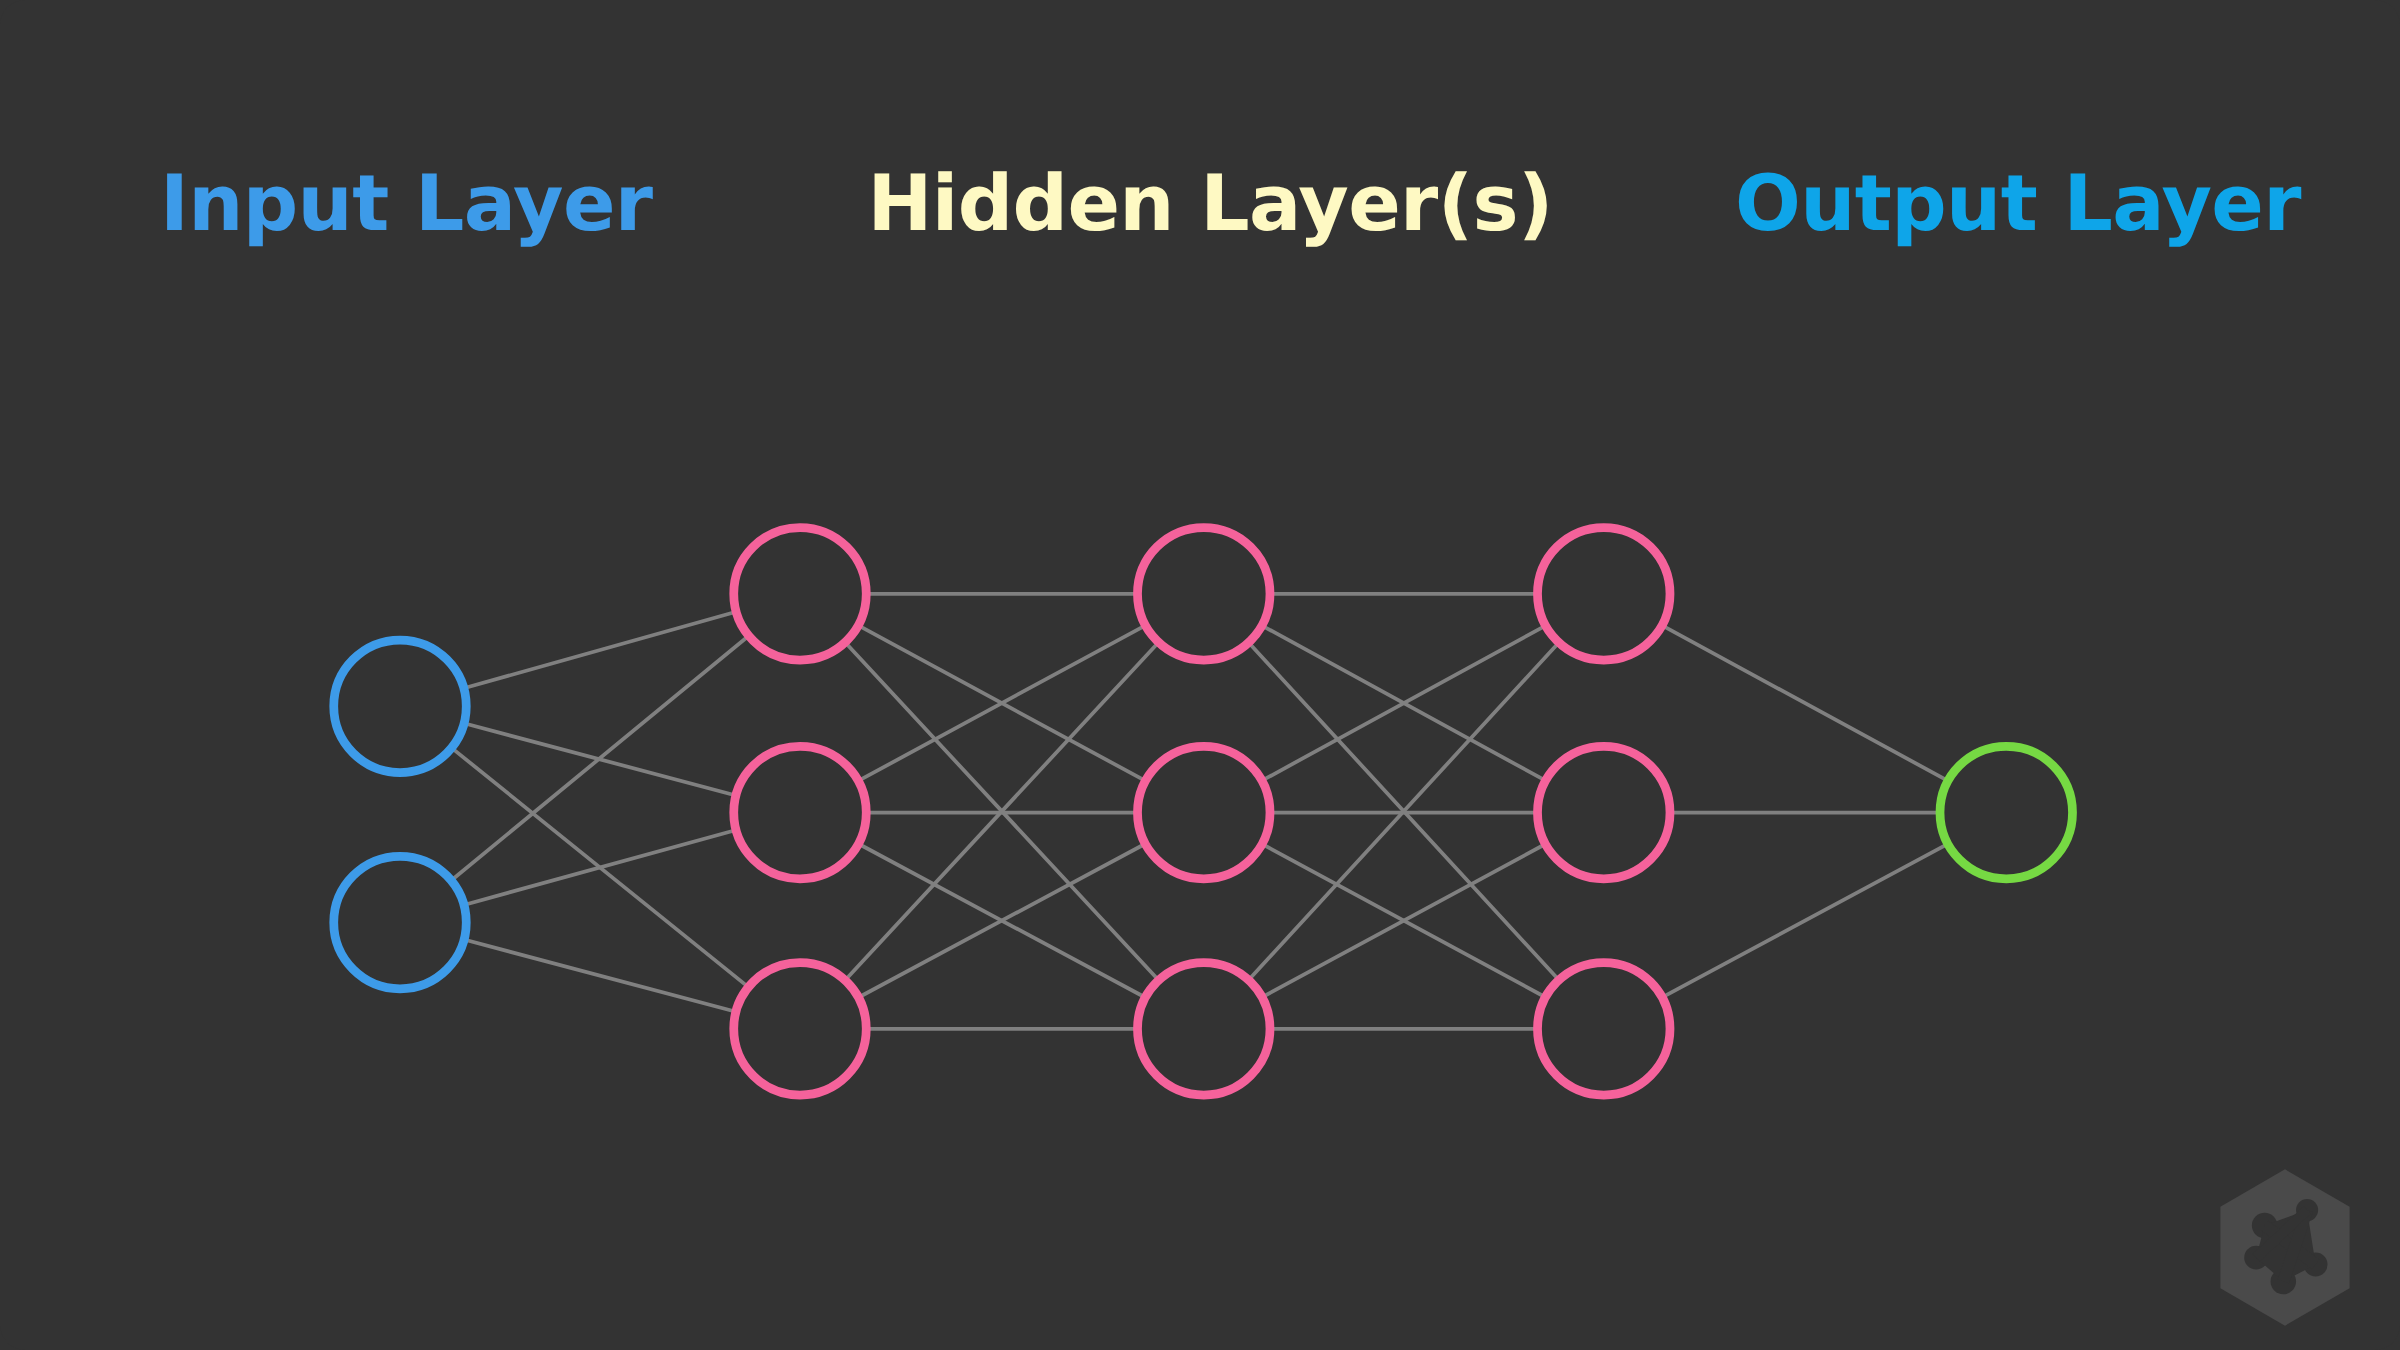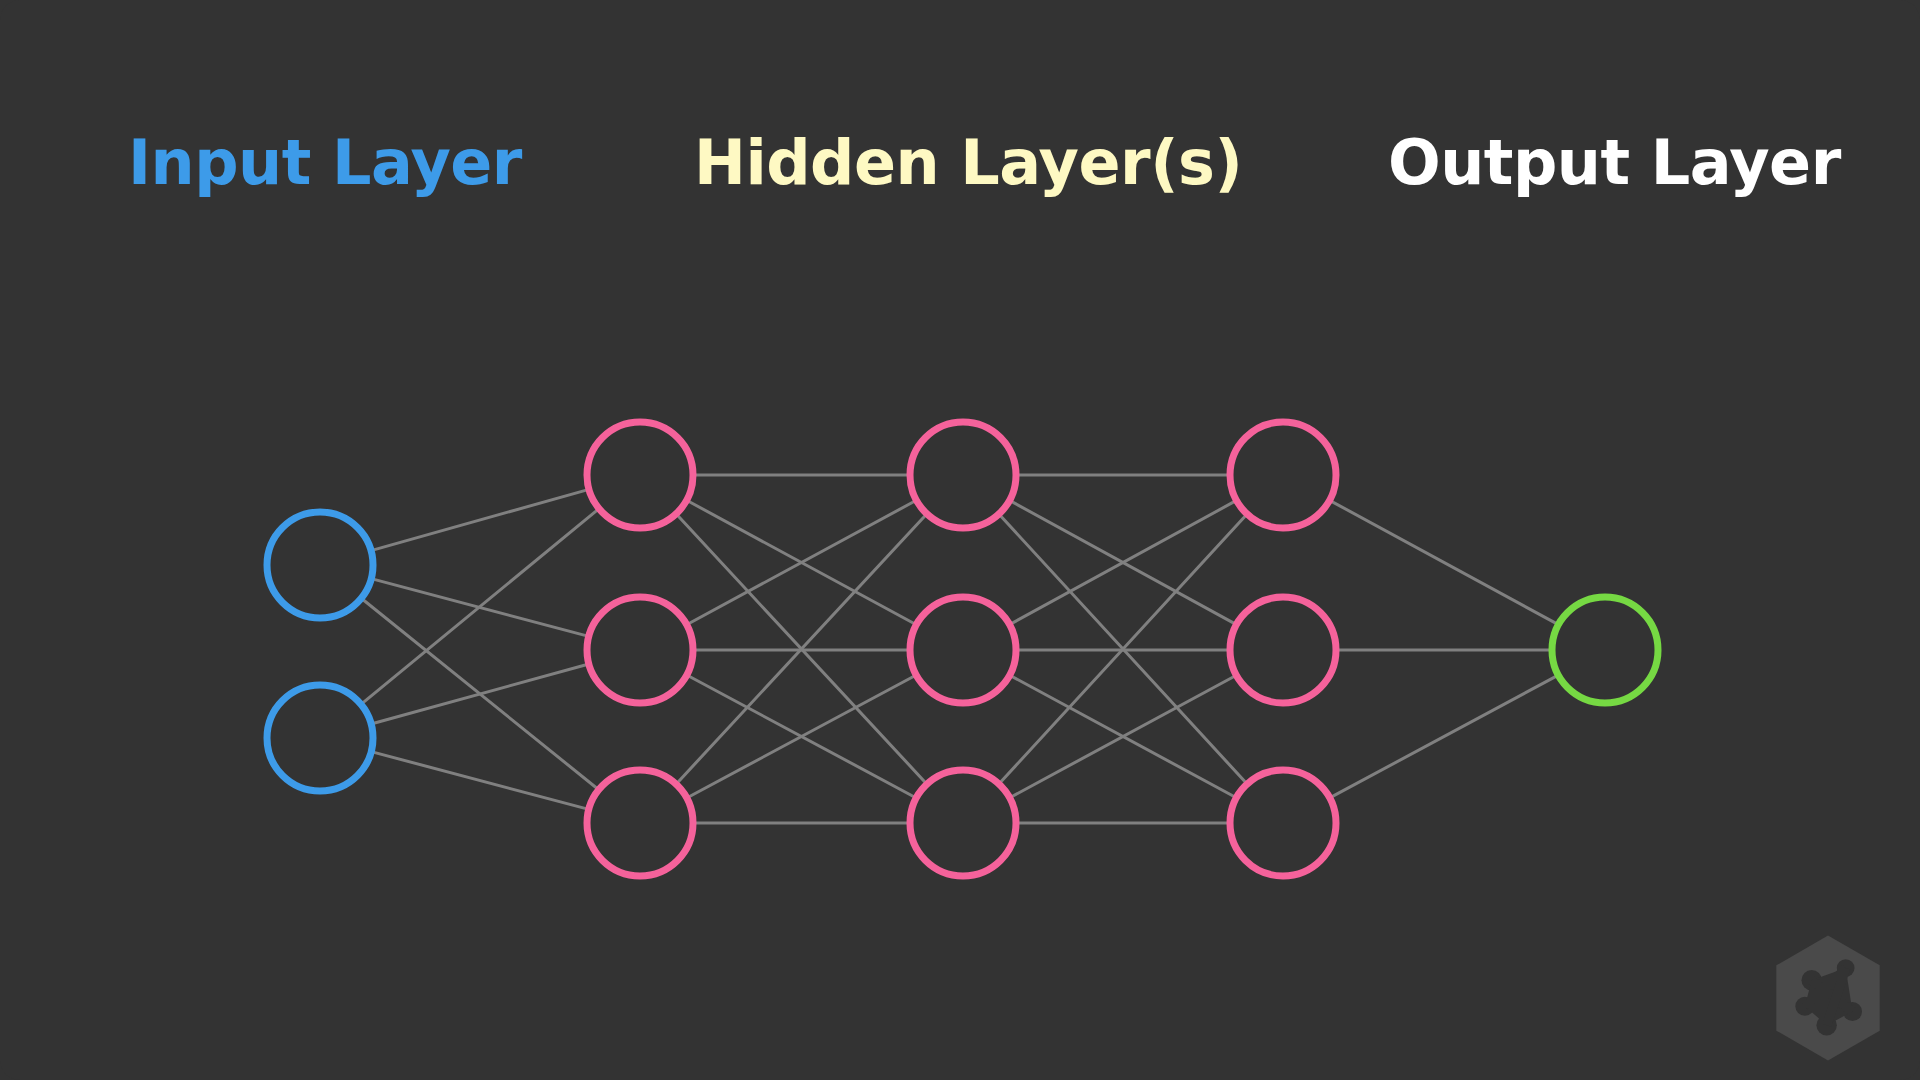--- a/index.html
+++ b/index.html
@@ -94,21 +94,21 @@
         <circle cx="1283" cy="650" r="53" fill="none" stroke="#f5629b" stroke-width="7"></circle>
         <circle cx="1283" cy="823" r="53" fill="none" stroke="#f5629b" stroke-width="7"></circle>
         <circle cx="1605" cy="650" r="53" fill="none" stroke="#76d943" stroke-width="7"></circle>
       </g>
   </svg>
 
   <div class="layer-label" id="label-input" style="color: rgb(61, 155, 233);">Input Layer</div>
 
   <div class="layer-label" id="label-hidden" style="color: #fef9c3;">Hidden Layer(s)</div>
 
-  <div class="layer-label" id="label-output" style="color: #ffffff;">Output Layer</div>
+  <div class="layer-label" id="label-output" style="color: #0ea5e9;">Output Layer</div>
 
   <svg id="watermark" viewBox="0 0 100 100" xmlns="http://www.w3.org/2000/svg">
     <path d="M50 4 L88 26 L88 74 L50 96 L12 74 L12 26 Z" fill="#4a4a4a"></path>
     <g fill="#333333">
       <circle cx="38" cy="37" r="7.5"></circle>
       <circle cx="33" cy="56" r="7"></circle>
       <circle cx="49" cy="70" r="7.5"></circle>
       <circle cx="68" cy="60" r="7"></circle>
       <circle cx="63" cy="28" r="6.5"></circle>
       <path d="M38 37 L63 28 L68 60 L49 70 L33 56 Z"></path>

